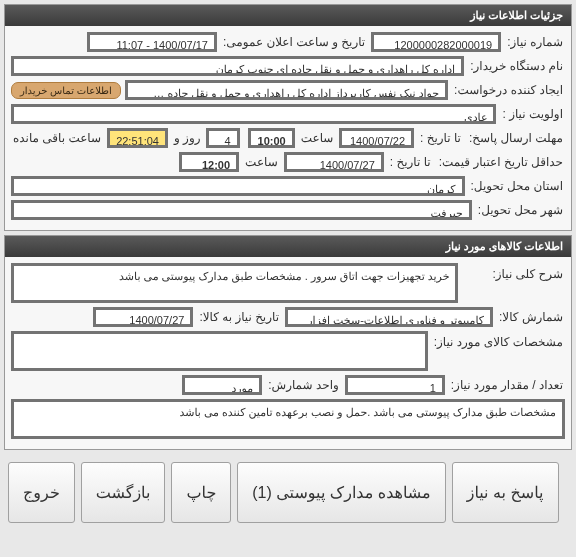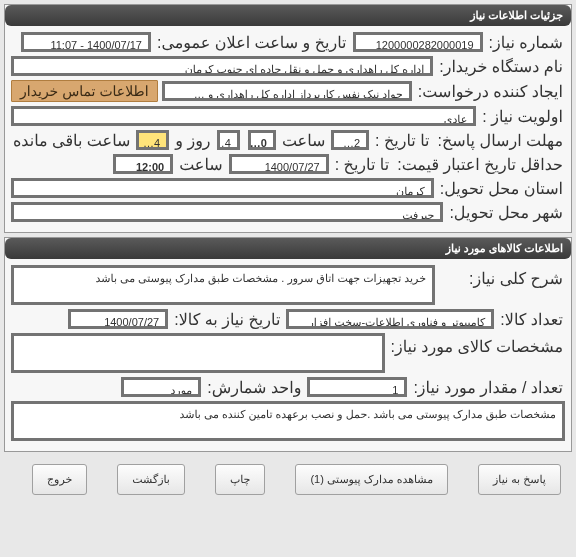--- a/index.html
+++ b/index.html
@@ -14,34 +14,33 @@
     border: 1px solid #999;
     margin: 4px;
     background: #f7f7f7;
   }
   .panel-header {
     background: linear-gradient(to bottom, #5a5a5a, #3a3a3a);
     color: #fff;
     padding: 4px 8px;
     font-size: 11px;
     font-weight: bold;
-    border-radius: 6px;
   }
   .panel-body {
     padding: 6px;
   }
   .row {
     display: flex;
     align-items: center;
     margin-bottom: 4px;
     gap: 4px;
   }
   .label {
     color: #333;
-    font-size: 16px;
+    font-size: 12px;
     white-space: nowrap;
     padding: 0 2px;
   }
   .field {
     background: #fff;
     border: 3px solid #737373;
     padding: 2px 6px;
     font-size: 11px;
     color: #333;
     height: 20px;
@@ -56,46 +55,45 @@
     height: 40px;
     line-height: 16px;
     white-space: normal;
     overflow: auto;
     resize: none;
     font-family: inherit;
   }
   .link-btn {
     background: #d8a76f;
     border: 1px solid #b07d3f;
-    border-radius: 1px;
+    border-radius: 7px;
     padding: 2px 8px;
-    font-size: 14px;
+    font-size: 10px;
     color: #3a2a15;
     cursor: pointer;
     white-space: nowrap;
   }
   .highlight {
     background: #ffe47a;
   }
   .btn-bar {
     display: flex;
     justify-content: flex-end;
     gap: 6px;
     padding: 8px;
     background: #e8e8e8;
   }
   .btn {
     background: linear-gradient(to bottom, #fdfdfd, #e6e6e6);
     border: 1px solid #a0a0a0;
     border-radius: 3px;
-    padding: 8px 14px;
-    font-size: 11px;
+    padding: 20px 14px;
+    font-size: 16px;
     cursor: pointer;
     color: #333;
-    margin-left: 24px;
   }
   .spacer { flex: 1; }
   .w100 { width: 100px; }
   .w80 { width: 80px; }
   .w60 { width: 60px; font-weight: bold; }
   .w40 { width: 40px; }
 </style>
 </head>
 <body>
 
@@ -163,21 +161,21 @@
 <div class="panel">
   <div class="panel-header">اطلاعات کالاهای مورد نیاز</div>
   <div class="panel-body">
 
     <div class="row" style="align-items:flex-start;">
       <span class="label" style="padding-top:4px;margin-left:28px;">شرح کلی نیاز:</span>
       <textarea class="field field-wide field-tall" readonly="" style="">خرید تجهیزات جهت اتاق سرور . مشخصات طبق مدارک پیوستی می باشد</textarea>
     </div>
 
     <div class="row">
-      <span class="label">تعداد کالا:</span>
+      <span class="label">شمارش کالا:</span>
       <div class="field" style="width:208px;">کامپیوتر و فناوری اطلاعات-سخت افزار</div>
       <span class="label">تاریخ نیاز به کالا:</span>
       <div class="field w100">1400/07/27</div>
     </div>
 
     <div class="row" style="align-items:flex-start;">
       <span class="label" style="padding-top:4px;">مشخصات کالای مورد نیاز:</span>
       <textarea class="field field-wide field-tall" readonly="" style=""></textarea>
     </div>
 

